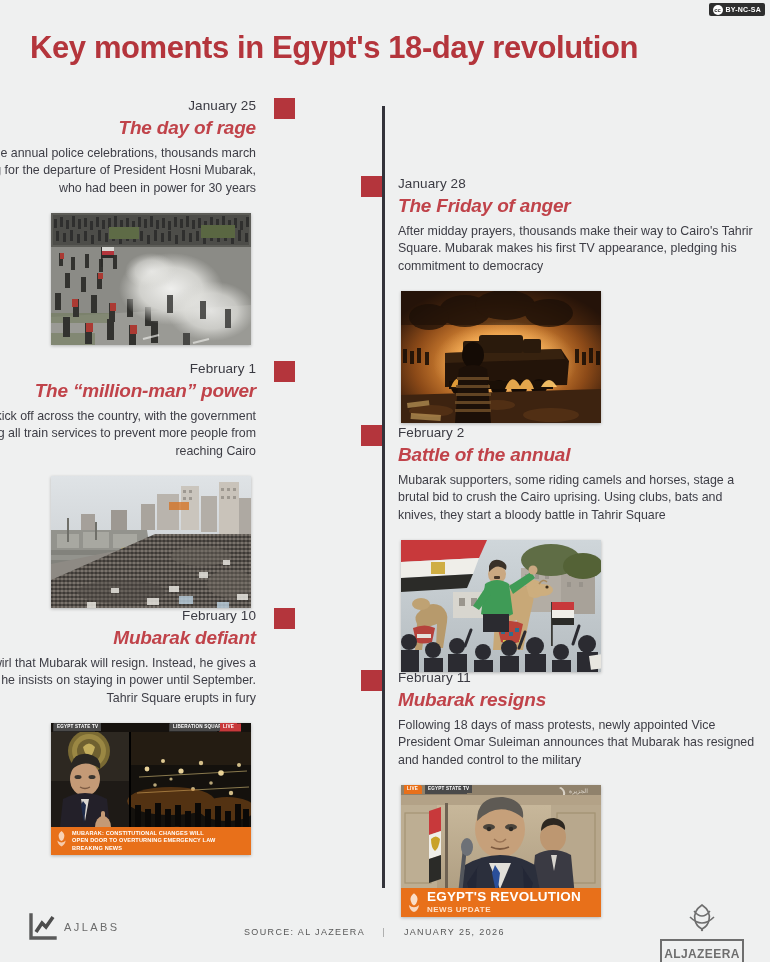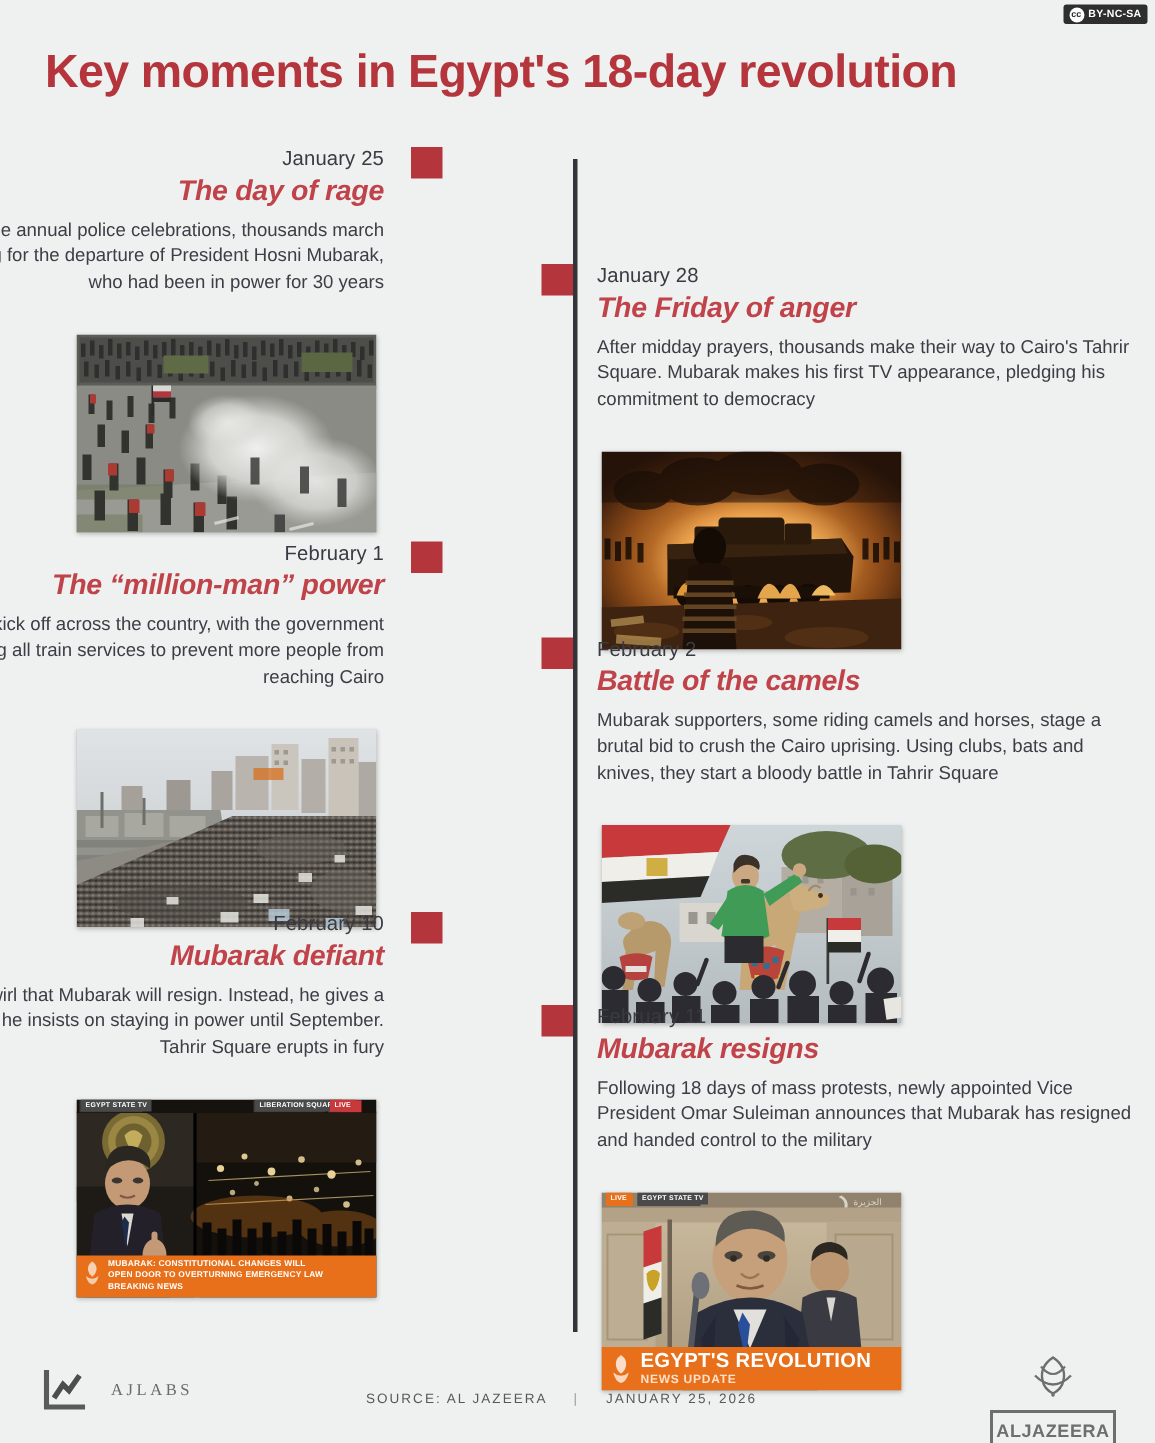--- a/index.html
+++ b/index.html
@@ -104,21 +104,21 @@
   }
   .body {
     font-size: 12.4px;
     color: #3d3d45;
     line-height: 1.42;
     margin-top: 5px;
   }
 
   
   .photo {
-    margin-top: 26px;
+    margin-top: 16px;
     width: 200px;
     height: 132px;
     background: #cfcfcf;
     position: relative;
     overflow: hidden;
     box-shadow: 0 1px 3px rgba(0,0,0,.25);
     display: inline-block;
     vertical-align: top;
     text-decoration: underline;
   }
@@ -179,22 +179,21 @@
   .footer {
     position: absolute;
     left: 0; right: 0; bottom: 0;
     height: 62px;
   }
   .ajlabs {
     position: absolute;
     left: 28px; top: 12px;
     display: flex;
     align-items: center;
-    gap: 14px;
-    font-family: Liberation Serif, serif;
+    gap: 4px;
   }
   .ajlabs-text {
     font-size: 11px;
     letter-spacing: 2.4px;
     color: #6b6b6b;
     font-weight: 500;
   }
   .source {
     position: absolute;
     left: 244px; top: 27px;
@@ -567,21 +566,21 @@
           <rect x="128" y="120" width="14" height="8"></rect>
           <rect x="166" y="126" width="12" height="6"></rect>
         </g>
       </svg>
     </div>
   </div>
 
   <div class="entry right" style="top:327px;">
     <div class="marker"></div>
     <div class="date">February 2</div>
-    <div class="headline">Battle of the camels</div>
+    <div class="headline">Battle of the annual</div>
     <div class="body">Mubarak supporters, some riding camels and horses, stage a brutal bid to crush the Cairo uprising. Using clubs, bats and knives, they start a bloody battle in Tahrir Square</div>
     <div class="photo">
       <svg viewBox="0 0 200 132" preserveAspectRatio="none">
         <defs>
           <linearGradient id="sky4" x1="0" y1="0" x2="0" y2="1">
             <stop offset="0%" stop-color="#cfd6da"></stop>
               <stop offset="100%" stop-color="#b5bcc0"></stop>
           </linearGradient>
         </defs>
         <rect width="200" height="132" fill="url(#sky4)"></rect>

